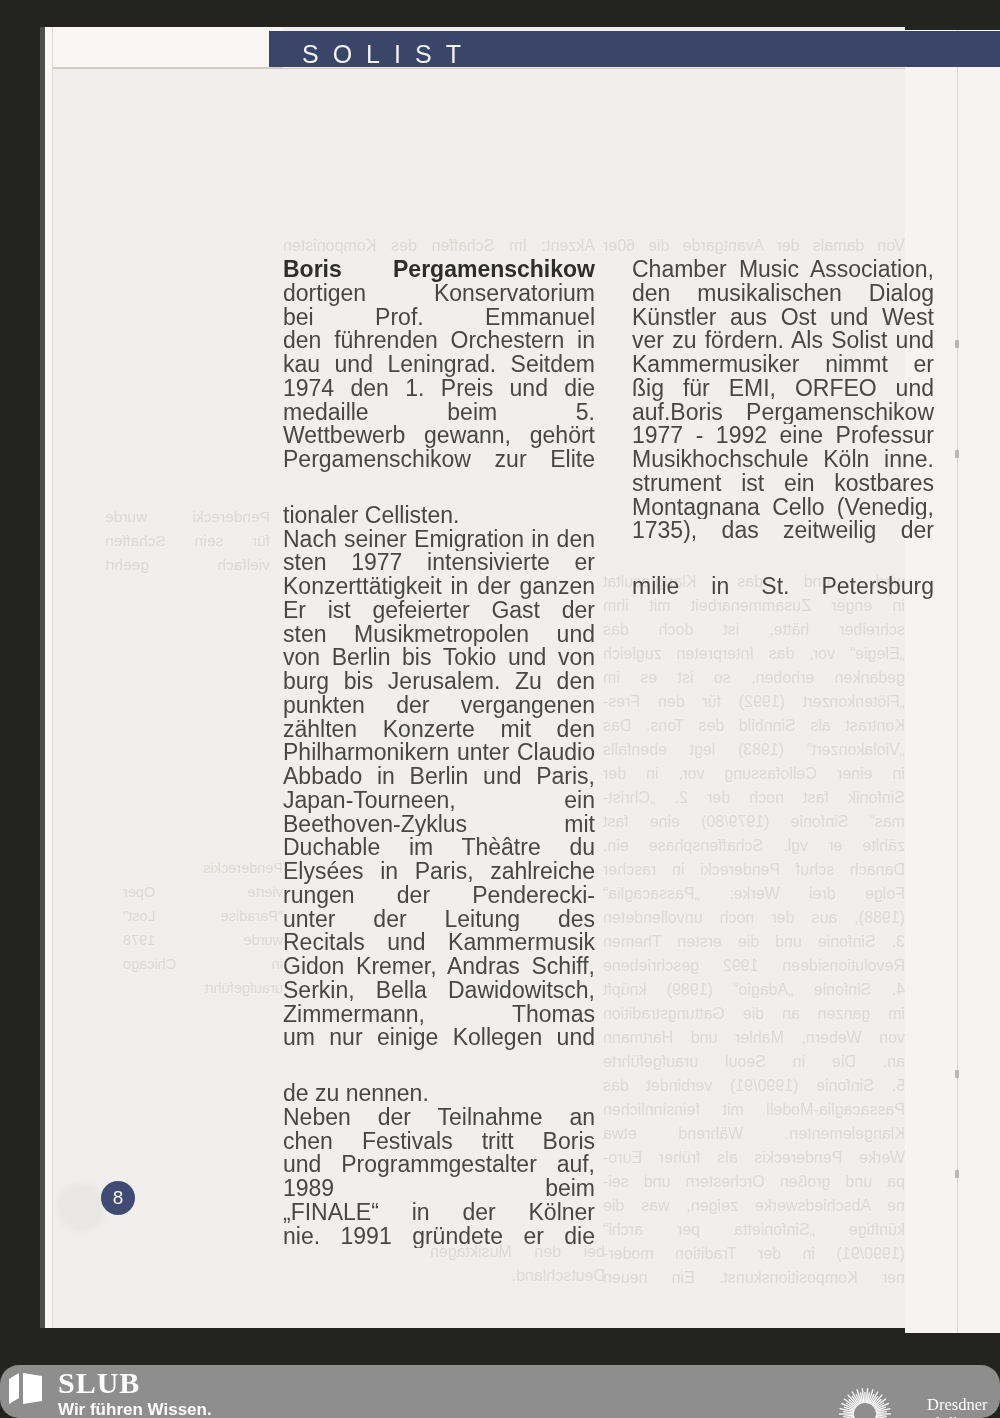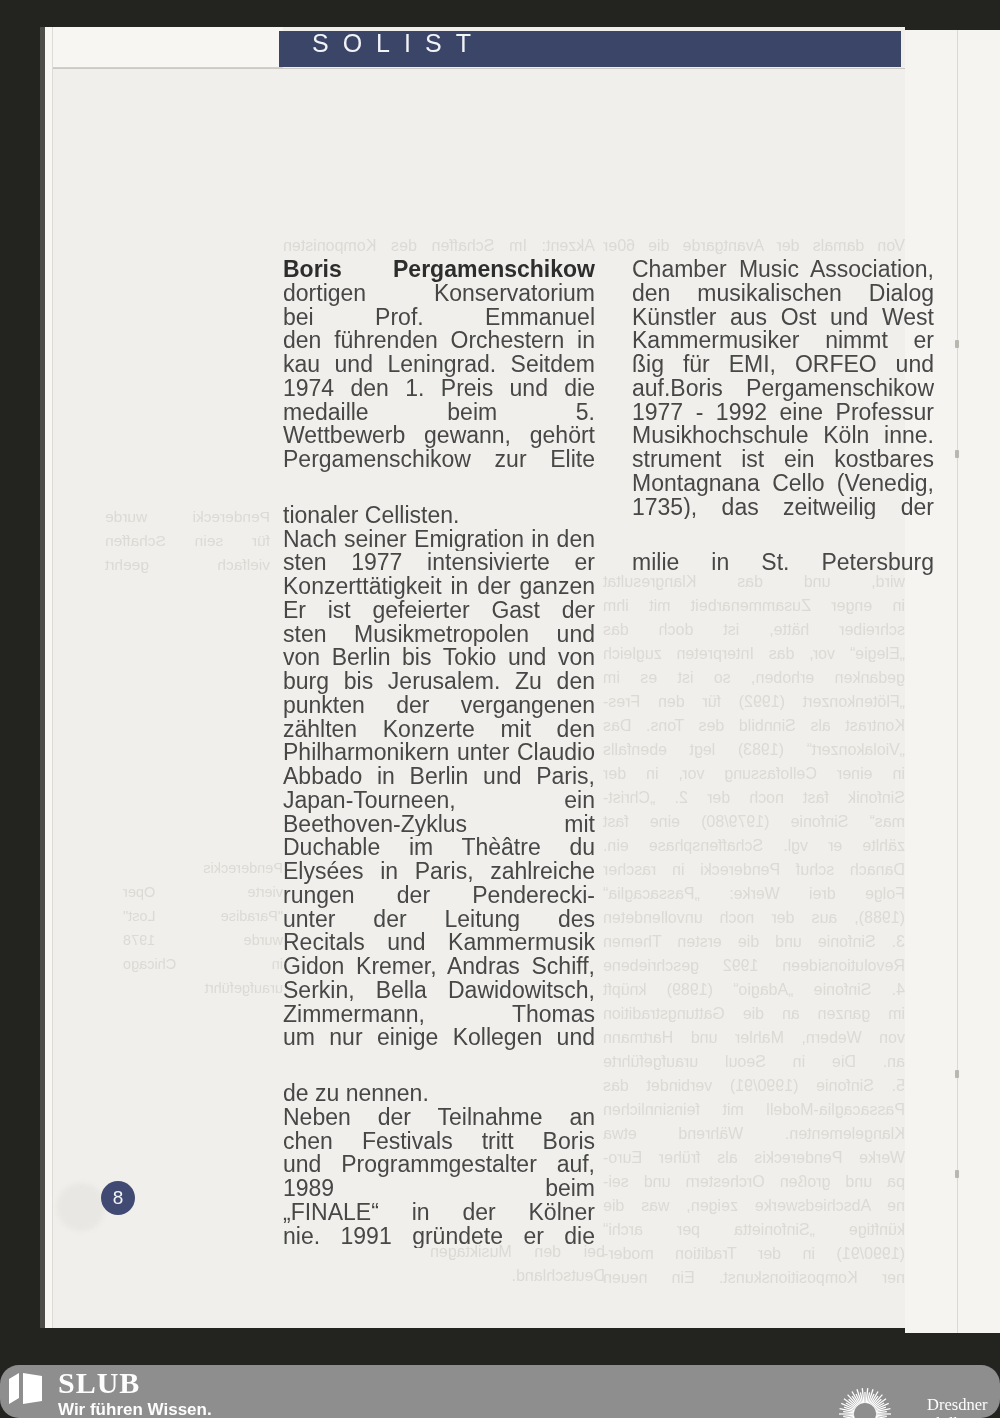--- a/index.html
+++ b/index.html
@@ -18,21 +18,21 @@
   .stack-line{position:absolute;left:52px;top:0;width:1px;height:100%;background:#dcd9d4;}
   .stitch{position:absolute;left:50px;width:4px;height:8px;background:#bab7b1;border-radius:1px;}
 
   
   .page{position:absolute;left:45px;top:27px;width:860px;height:1301px;background:var(--page);box-shadow:-5px 0 0 rgba(160,158,150,.35);}
   .page-top-strip{position:absolute;left:0;top:0;width:238px;height:41px;background:var(--page-edge);border-bottom:1px solid #d2cfc9;}
   .under-bar-line{position:absolute;left:0;top:41px;width:100%;height:1px;background:#ccc9c3;}
   .page-left-sheen{position:absolute;left:0;top:0;width:8px;height:100%;background:#f8f7f4;border-right:1px solid #dedbd5;}
 
   
-  .header-bar{position:absolute;left:234px;top:4px;width:622px;height:36px;background:var(--navy);display:flex;align-items:flex-start;}
+  .header-bar{position:absolute;left:224px;top:4px;width:732px;height:36px;background:var(--navy);display:flex;align-items:flex-end;}
   .header-bar span{color:#f2f3f6;font-size:25px;font-weight:400;letter-spacing:14px;padding-left:33px;line-height:1;}
 
   
   .col{position:absolute;top:231px;color:var(--ink);font-size:23px;line-height:23.75px;}
   .col1{left:238px;width:312px;}
   .col2{left:587px;width:302px;}
   .tline{text-align:justify;text-align-last:justify;white-space:normal;height:23.75px;overflow:hidden;}
   .tline.end{text-align-last:left;margin-top:32px;}
   .tline b{color:var(--ink-bold);font-weight:700;}
 
@@ -177,20 +177,21 @@
         <div class="tline">chen Festivals tritt Boris Perga-</div>
         <div class="tline">und Programmgestalter auf, so seit</div>
         <div class="tline">1989 beim Kammermusikfestival</div>
         <div class="tline">„FINALE“ in der Kölner Philharmo-</div>
         <div class="tline">nie. 1991 gründete er die European</div>
       </div>
     <div class="col col2" id="col2">
         <div class="tline">Chamber Music Association, um</div>
         <div class="tline">den musikalischen Dialog junger</div>
         <div class="tline">Künstler aus Ost und West intensi-</div>
+        <div class="tline">ver zu fördern. Als Solist und</div>
         <div class="tline">Kammermusiker nimmt er regelmä-</div>
         <div class="tline">ßig für EMI, ORFEO und DECCA</div>
         <div class="tline">auf.Boris Pergamenschikow hatte</div>
         <div class="tline">1977 - 1992 eine Professur an der</div>
         <div class="tline">Musikhochschule Köln inne. Sein In-</div>
         <div class="tline">strument ist ein kostbares</div>
         <div class="tline">Montagnana Cello (Venedig,</div>
         <div class="tline">1735), das zeitweilig der Zarenfa-</div>
         <div class="tline end">milie in St. Petersburg gehörte.</div>
       </div>

